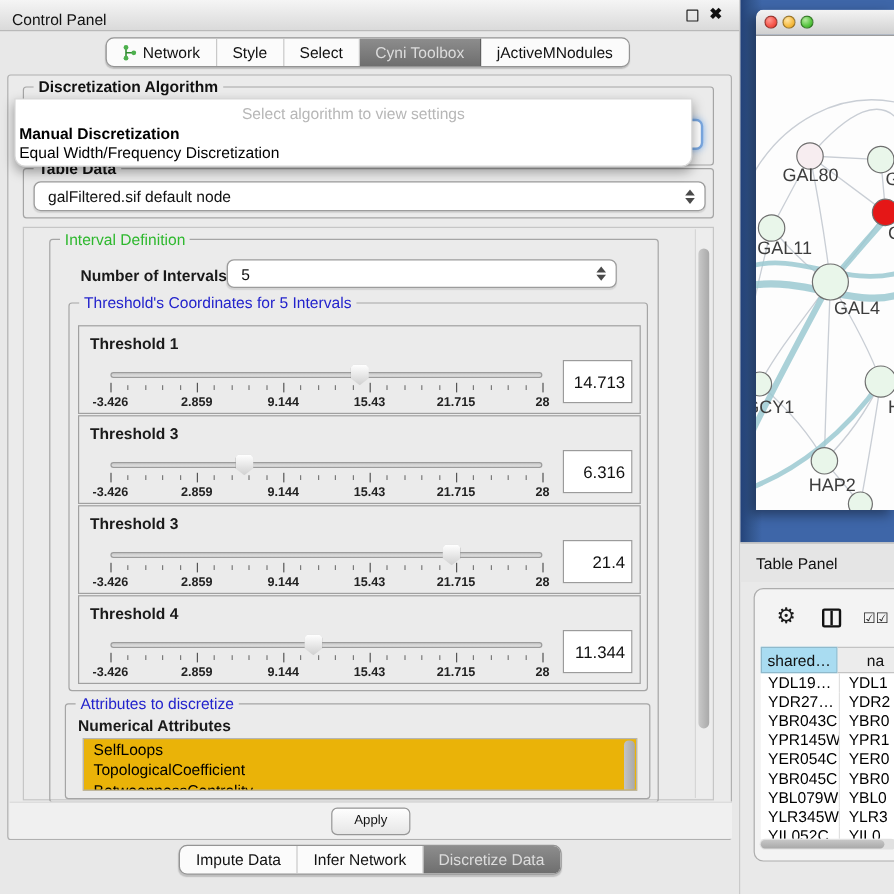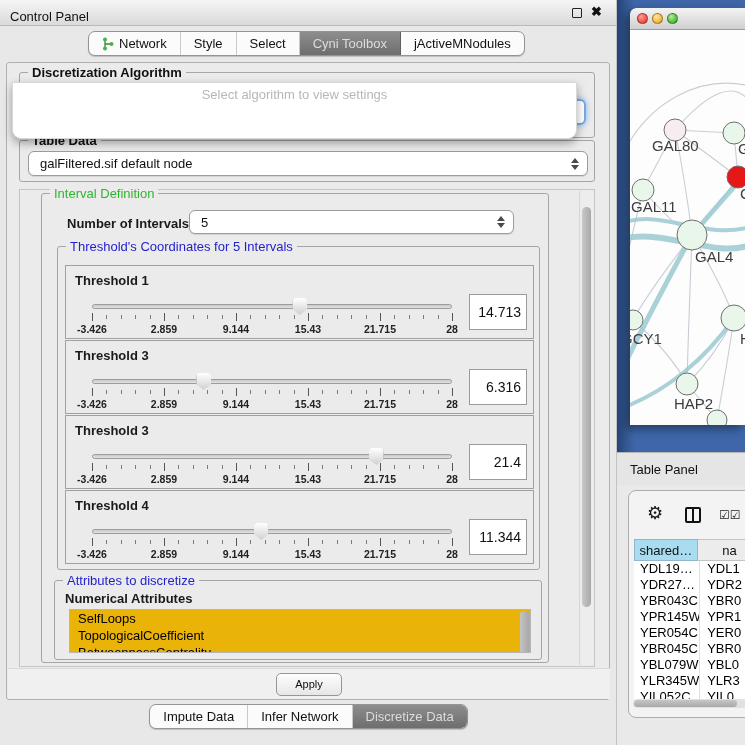--- a/index.html
+++ b/index.html
@@ -45,21 +45,21 @@
   .combo .val{position:absolute;left:11px;top:4px;font-size:13px;color:#111;}
   .stepper{position:absolute;right:8px;top:50%;transform:translateY(-50%);display:flex;flex-direction:column;gap:2px;}
   .stepper .up{width:0;height:0;border-left:4px solid transparent;border-right:4px solid transparent;border-bottom:5px solid #4a4a4a;}
   .stepper .dn{width:0;height:0;border-left:4px solid transparent;border-right:4px solid transparent;border-top:5px solid #4a4a4a;}
   #tabledata-combo{left:8px;top:10px;width:560px;height:25px;}
 
   #scrollpane{position:absolute;left:12px;top:126px;width:576px;height:478px;border:1px solid #c6c6c6;background:#ebebeb;}
   #vscroll{position:absolute;right:1px;top:1px;width:14px;height:474px;background:#ededed;border-left:1px solid #d6d6d6;}
   #vscroll .thumb{position:absolute;left:2px;top:16px;width:9px;height:400px;border-radius:5px;background:linear-gradient(90deg,#c9c9c9,#a9a9a9);}
 
-  #interval-group{left:21px;top:3px;width:508px;height:470px;padding-left:12px;}
+  #interval-group{left:21px;top:9px;width:508px;height:470px;padding-left:12px;}
   #noi-label{position:absolute;left:25px;top:22px;font-weight:bold;}
   #noi-combo{left:147px;top:16px;width:325px;height:24px;}
 
   #thr-group{left:15px;top:52px;width:483px;height:324px;}
   .thr-row{position:absolute;left:7px;width:469px;height:74px;border:1px solid #a0a0a0;background:#ebebeb;}
   .thr-title{position:absolute;left:9px;top:7px;font-weight:bold;font-size:13px;}
   .slider-zone{position:absolute;left:26px;top:30px;width:360px;height:42px;}
   .track{position:absolute;left:0;top:8px;width:360px;height:5px;background:linear-gradient(#c9c9c9,#e3e3e3);border:1px solid #9c9c9c;border-radius:3px;}
   .thumb-s{position:absolute;top:2px;width:15px;height:17px;transform:translateX(-50%);
            background:linear-gradient(#ffffff,#d0d0d0);
@@ -164,20 +164,24 @@
 
     <div class="content">
 
       <div class="groupbox" id="algo-group">
         <span class="legend black">Discretization Algorithm</span>
         <div id="algo-combo"></div>
       </div>
 
       <div id="algo-popup">
         <div class="popup-hint">Select algorithm to view settings</div>
+        <div class="popup-opts" id="popup-opts">
+            <div class="popup-opt sel">Manual Discretization</div>
+            <div class="popup-opt">Equal Width/Frequency Discretization</div>
+          </div>
       </div>
 
       <div class="groupbox" id="tabledata-group">
         <span class="legend black">Table Data</span>
         <div class="combo" id="tabledata-combo">
           <span class="val">galFiltered.sif default node</span>
           <span class="stepper">
               <span class="up"></span>
               <span class="dn"></span>
             </span>

